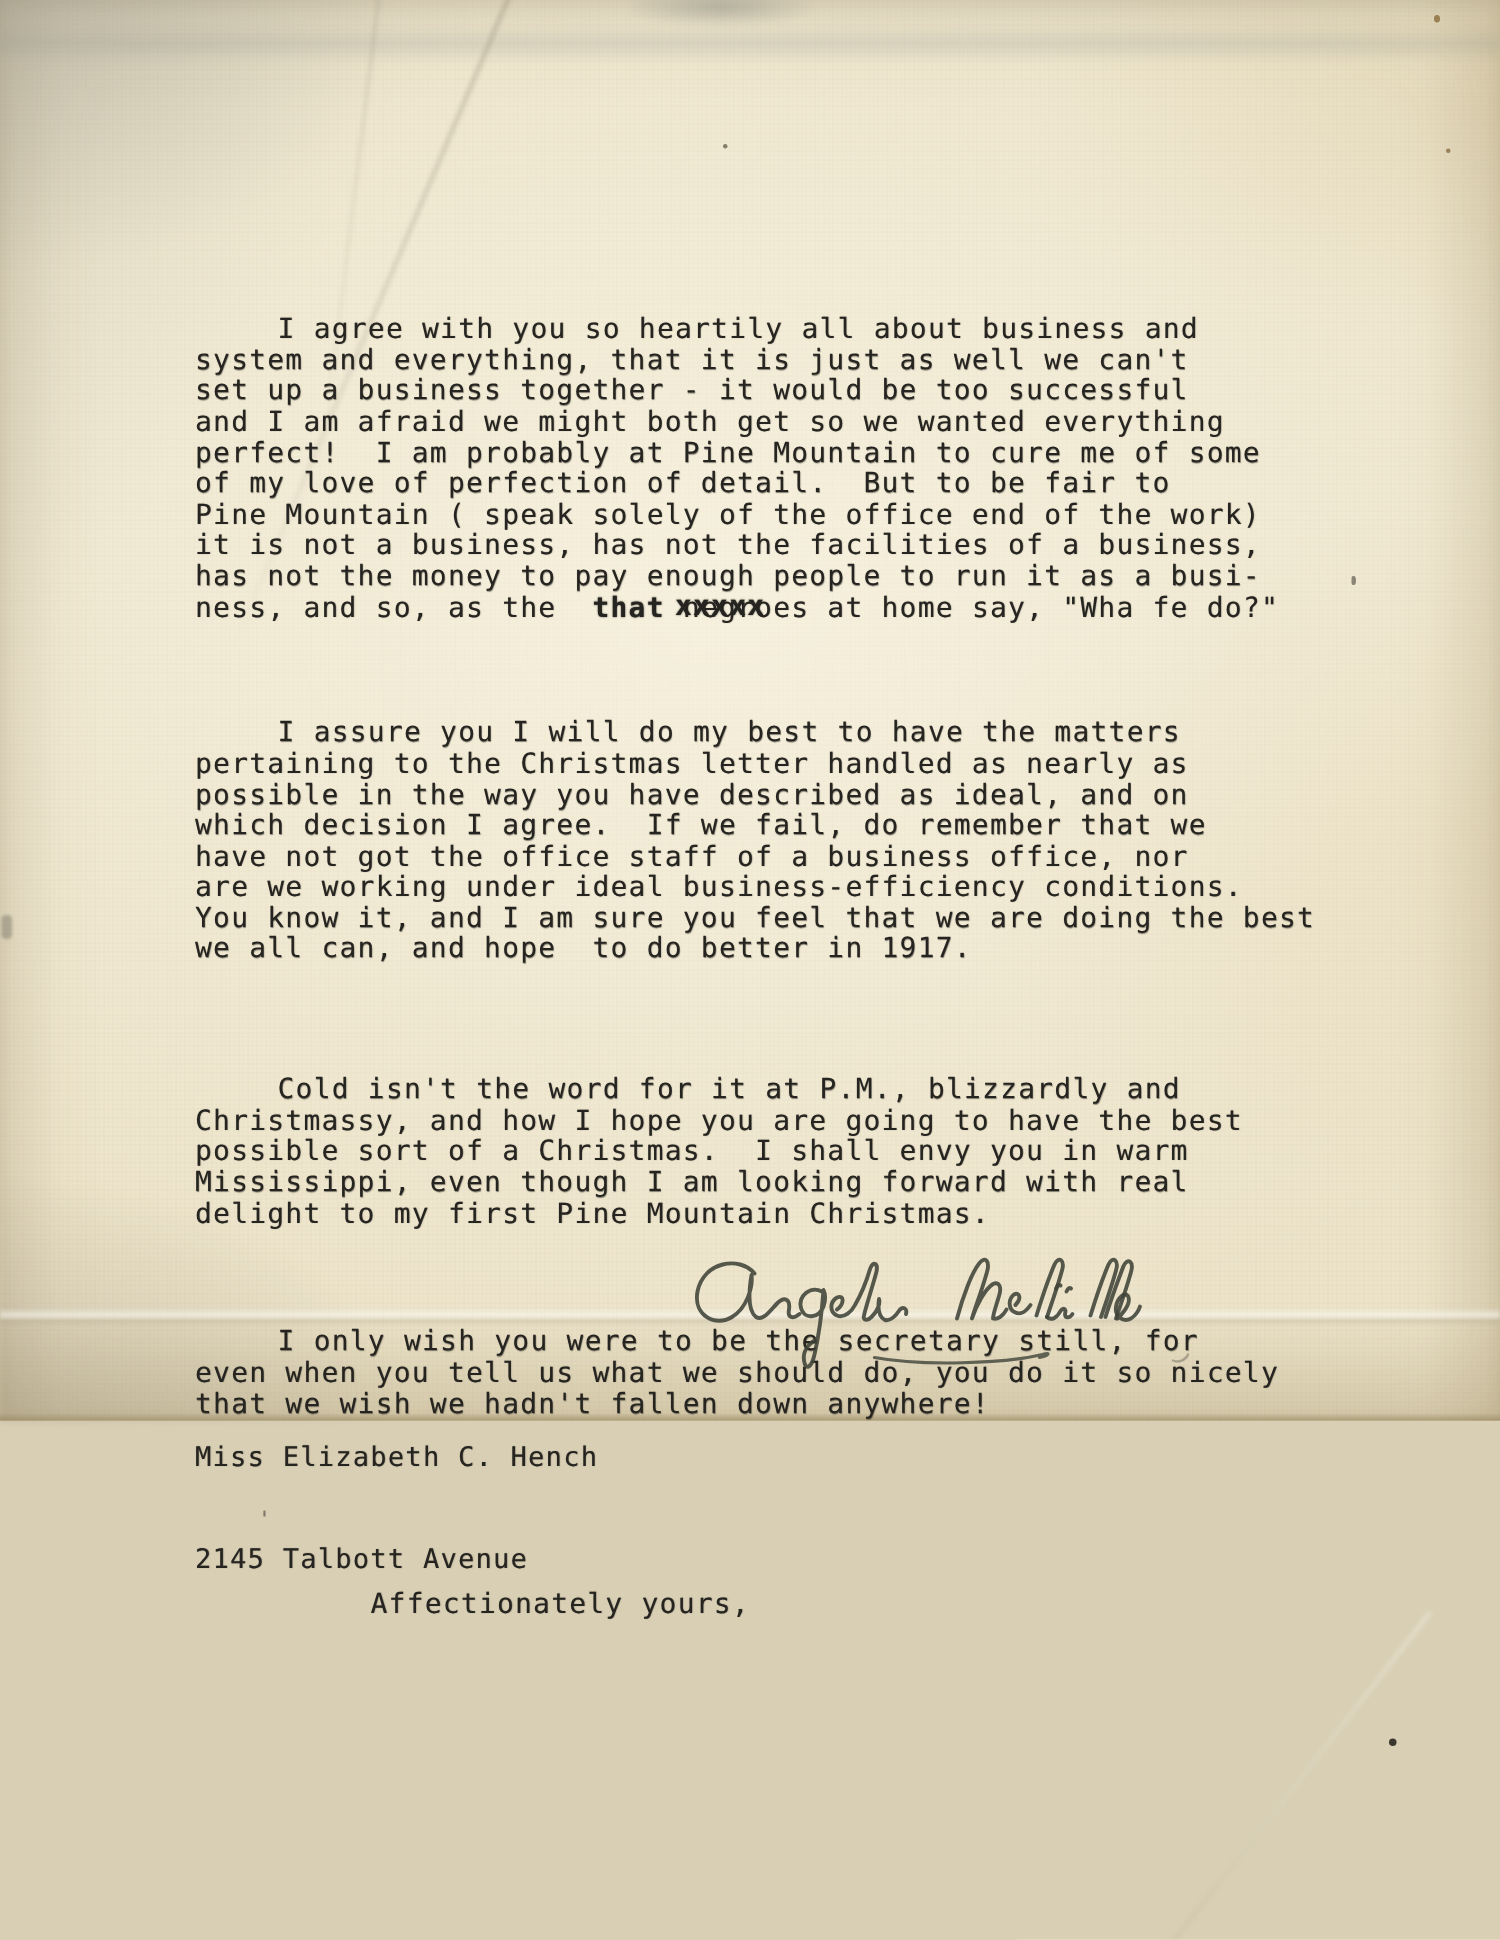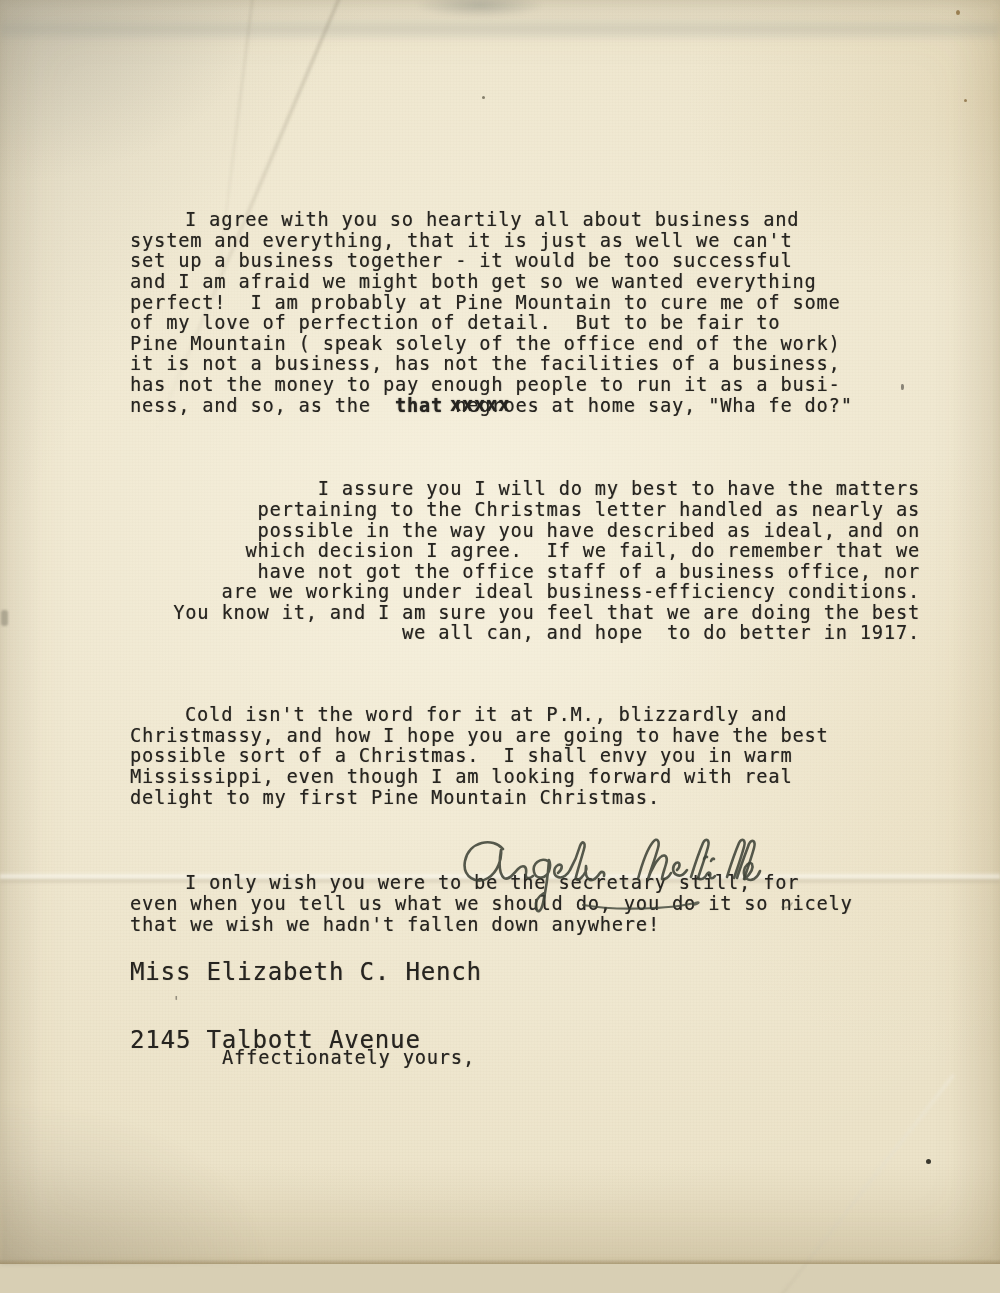--- a/index.html
+++ b/index.html
@@ -8,21 +8,21 @@
     --signature-ink:#3f4338;
   }
   *{box-sizing:border-box;}
   html,body{margin:0;padding:0;}
   body{
     width:1000px;height:1293px;overflow:hidden;
     font-family:"DejaVu Sans Mono","Liberation Mono",monospace;
     background:#d8cfb4;
   }
   .paper{
-    position:relative;width:1000px;height:1264px;
+    position:relative;width:1000px;height:947px;
     background-color:var(--paper-color);
     background-image:
       radial-gradient(ellipse 130% 95% at 48% 42%, rgba(255,252,240,0.55) 0%, rgba(255,252,240,0) 58%),
       linear-gradient(125deg, rgba(168,163,148,0.30) 0%, rgba(168,163,148,0) 20%),
       radial-gradient(ellipse 55% 35% at 100% 60%, rgba(214,193,146,0.22), rgba(0,0,0,0) 70%),
       radial-gradient(ellipse 45% 22% at 100% 8%, rgba(205,186,140,0.25), rgba(0,0,0,0) 70%),
       linear-gradient(180deg, rgba(190,183,162,0.30) 0%, rgba(190,183,162,0) 3%, rgba(0,0,0,0) 92%, rgba(173,157,118,0.30) 100%),
       linear-gradient(90deg, rgba(185,173,146,0.25) 0%, rgba(0,0,0,0) 4%, rgba(0,0,0,0) 95%, rgba(188,173,138,0.30) 100%),
       repeating-linear-gradient(0deg, rgba(158,143,108,0.035) 0 1px, rgba(0,0,0,0) 1px 3px),
       repeating-linear-gradient(90deg, rgba(158,143,108,0.030) 0 1px, rgba(0,0,0,0) 1px 3px);
@@ -59,38 +59,38 @@
     border-radius:3px;filter:blur(1px);}
 
   .letter-body{
     position:absolute;left:130px;top:169px;width:790px;z-index:5;
     font-size:18.6px;line-height:20.6px;letter-spacing:0.85px;
     color:var(--ink-color);white-space:pre-wrap;
     text-shadow:0.3px 0.4px 0.7px rgba(38,36,29,0.55);
   }
   .para{margin:0;text-indent:55px;}
   .p-1{margin-bottom:22px;}
-  .p-2{margin-bottom:20px;text-align:right;}
+  .p-2{margin-bottom:32px;}
   .p-3{margin-bottom:18px;}
   .p-4{margin-bottom:24px;}
   .p-5{margin-bottom:12px;position:relative;text-indent:62px;}
-  .closing{margin:0 0 0 92px;text-indent:0;}
+  .closing{margin:0 0 0 117px;text-indent:0;}
   .overstrike{position:relative;font-weight:700;text-shadow:0 0 1.2px rgba(38,36,29,0.9);}
   .overstrike .overlay{position:absolute;left:0;top:0;font-weight:700;}
   .stray{position:absolute;left:42px;top:-3px;opacity:.5;font-size:14px;text-indent:0;}
 
   .signature-block{position:absolute;left:455px;top:833px;width:345px;height:92px;z-index:6;}
   .signature-block svg{width:100%;height:100%;display:block;}
   .sig-stroke{fill:none;stroke:var(--signature-ink);stroke-width:2.6;stroke-linecap:round;stroke-linejoin:round;opacity:.88;}
   .sig-under{stroke-width:2.1;opacity:.8;}
   .sig-faint{stroke-width:1.6;opacity:.35;}
 
   .address-block{
     position:absolute;left:130px;top:916px;z-index:5;
-    font-size:24px;line-height:22.5px;letter-spacing:0.85px;
+    font-size:18px;line-height:22.5px;letter-spacing:0.85px;
     color:var(--ink-color);white-space:pre;
     text-shadow:0.3px 0.4px 0.7px rgba(38,36,29,0.55);
   }
 </style>
 </head>
 <body>
 
 <div class="paper">
 
   <div class="layer corner-tl"></div>

